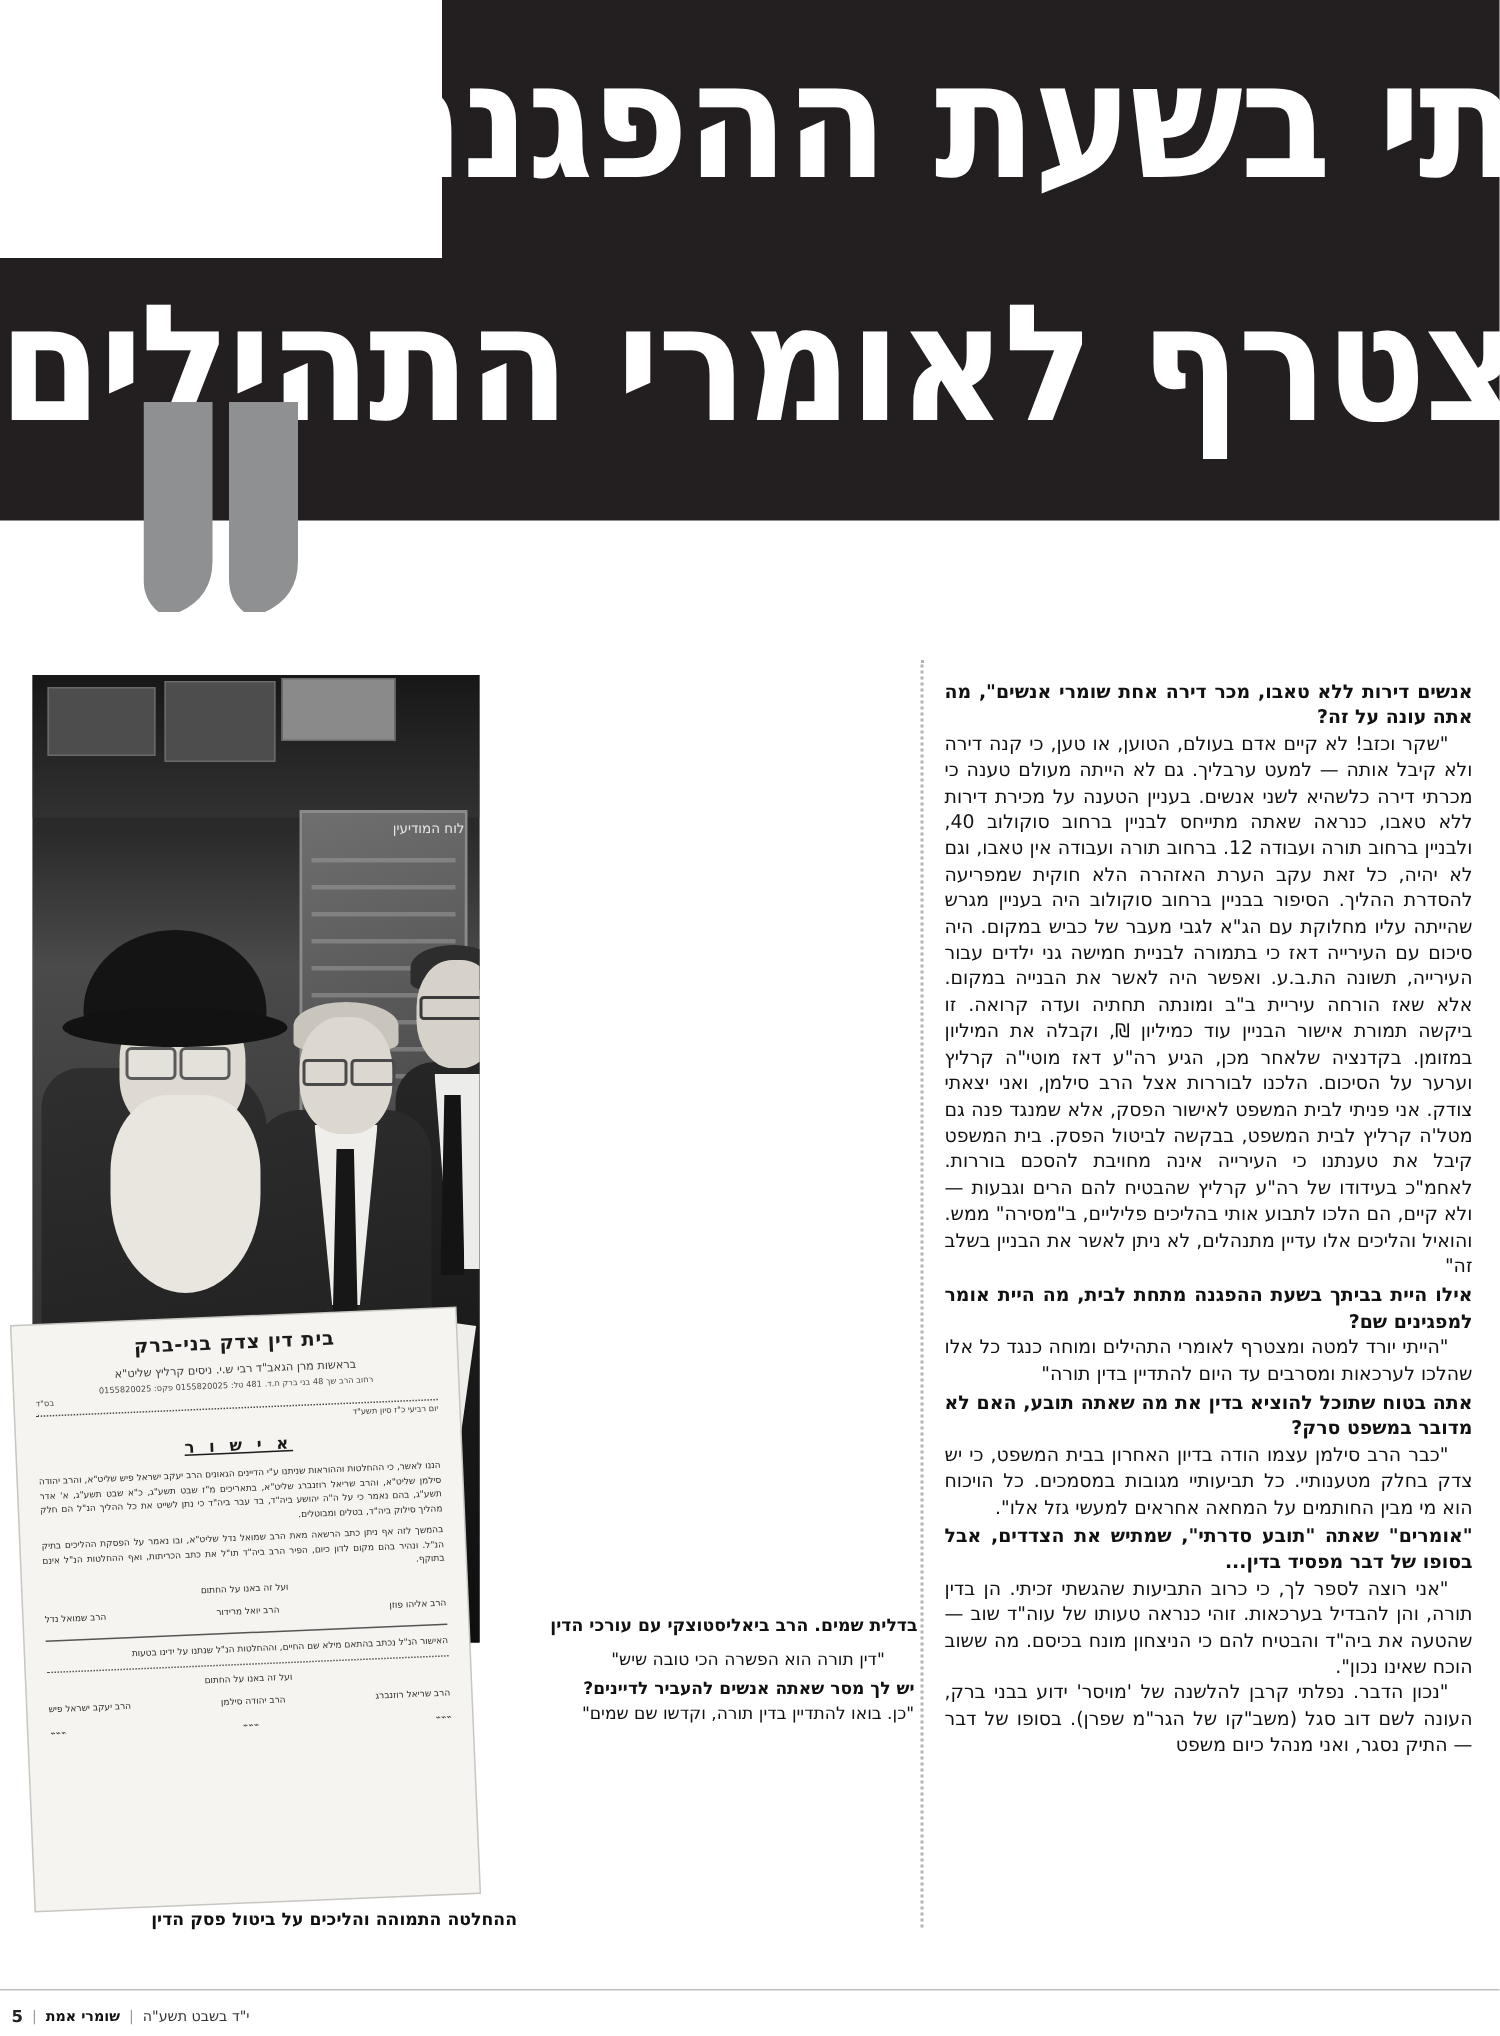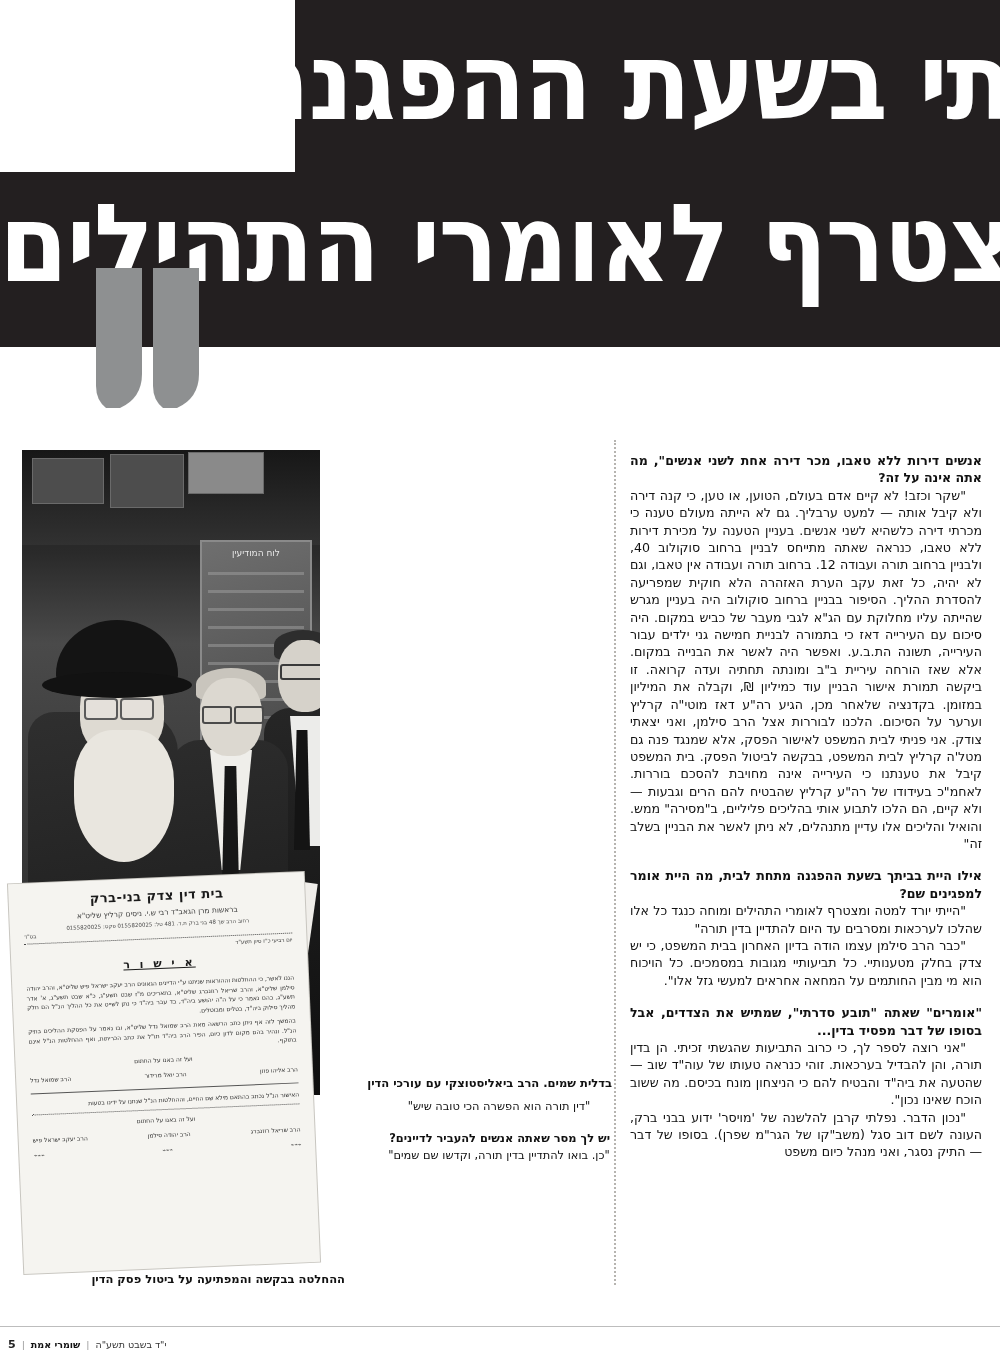--- a/index.html
+++ b/index.html
@@ -49,21 +49,21 @@
     background:
       linear-gradient(180deg,#1b1b1b 0%,#2a2a2a 16%,#4a4a4a 30%,#3b3b3b 55%,#232323 100%);
   }
   .ph-ceiling{position:absolute;left:0;top:0;width:298px;height:95px;
     background:linear-gradient(180deg,#171717,#313131);}
   .ph-ceil-panel{position:absolute;background:#4d4d4d;border:1px solid #6a6a6a;}
   .ph-board{position:absolute;right:8px;top:90px;width:108px;height:200px;
     background:linear-gradient(160deg,#6f6f6f,#4a4a4a);border:2px solid #8a8a8a;}
   .ph-board-line{position:absolute;left:6px;right:6px;height:3px;background:#9a9a9a;opacity:.55;}
   .ph-board-cap{position:absolute;left:0;right:0;top:6px;height:12px;
-    color:#e8e8e8;font-size:9px;text-align:center;direction:rtl;}
+    color:#e8e8e8;font-size:9px;direction:rtl;}
 
   
   .ph-rabbi-coat{position:absolute;left:6px;top:262px;width:150px;height:390px;
     background:linear-gradient(170deg,#2f2f2f,#161616);border-radius:26px 40px 0 0;}
   .ph-rabbi-hat{position:absolute;left:34px;top:170px;width:122px;height:70px;
     background:#141414;border-radius:52% 52% 18% 18%/80% 80% 22% 22%;}
   .ph-rabbi-brim{position:absolute;left:20px;top:222px;width:150px;height:26px;
     background:#121212;border-radius:50%;}
   .ph-rabbi-face{position:absolute;left:58px;top:214px;width:84px;height:92px;
     background:#dedad2;border-radius:46% 46% 40% 40%;}
@@ -153,21 +153,21 @@
   }
   #col-mid{
     right:390px;top:1098px;width:222px;
     font-size:11.4px;line-height:17px;
   }
   #col-divider{
     position:absolute;right:384px;top:440px;width:0;height:845px;
     border-right:2px dotted #b6b4b0;
   }
 
-  .q{font-weight:bold;display:block;margin-top:15px;text-align:justify;}
+  .q{font-weight:bold;display:block;margin-top:2px;text-align:justify;}
   .q:first-child{margin-top:0;}
   .a{display:block;text-align:justify;}
   .a.indent{text-indent:16px;}
   .ans{display:block;text-align:center;}
 
   
   #footer{
     position:absolute;left:0;bottom:0;width:1000px;height:30px;
     border-top:1px solid #bdbdbd;background:#fff;
   }
@@ -277,29 +277,30 @@
       <span>הרב יעקב ישראל פיש</span>
     </div>
     <div class="lt-sigrow">
       <span class="lt-scribble">⌁⌁⌁</span>
       <span class="lt-scribble">⌁⌁⌁</span>
       <span class="lt-scribble">⌁⌁⌁</span>
     </div>
   </div>
 </div>
 
-<div class="caption" id="letter-caption">ההחלטה בבקשה והמפתיעה על ביטול פסק הדין</div>
+<div class="caption" id="letter-caption">ההחלטה התמוהה והליכים על ביטול פסק הדין</div>
 
 <div id="col-divider"></div>
 
 <div class="col" id="col-right">
-    <span class="q">אנשים דירות ללא טאבו, מכר דירה אחת לשני אנשים", מה אתה אינה על זה?</span>
+    <span class="q">אנשים דירות ללא טאבו, מכר דירה אחת שומרי אנשים", מה אתה עונה על זה?</span>
     <span class="a indent">"שקר וכזב! לא קיים אדם בעולם, הטוען, או טען, כי קנה דירה ולא קיבל אותה — למעט ערבליך. גם לא הייתה מעולם טענה כי מכרתי דירה כלשהיא לשני אנשים. בעניין הטענה על מכירת דירות ללא טאבו, כנראה שאתה מתייחס לבניין ברחוב סוקולוב 40, ולבניין ברחוב תורה ועבודה 12. ברחוב תורה ועבודה אין טאבו, וגם לא יהיה, כל זאת עקב הערת האזהרה הלא חוקית שמפריעה להסדרת ההליך. הסיפור בבניין ברחוב סוקולוב היה בעניין מגרש שהייתה עליו מחלוקת עם הג"א לגבי מעבר של כביש במקום. היה סיכום עם העירייה דאז כי בתמורה לבניית חמישה גני ילדים עבור העירייה, תשונה הת.ב.ע. ואפשר היה לאשר את הבנייה במקום. אלא שאז הורחה עיריית ב"ב ומונתה תחתיה ועדה קרואה. זו ביקשה תמורת אישור הבניין עוד כמיליון ₪, וקבלה את המיליון במזומן. בקדנציה שלאחר מכן, הגיע רה"ע דאז מוטי"ה קרליץ וערער על הסיכום. הלכנו לבוררות אצל הרב סילמן, ואני יצאתי צודק. אני פניתי לבית המשפט לאישור הפסק, אלא שמנגד פנה גם מטל'ה קרליץ לבית המשפט, בבקשה לביטול הפסק. בית המשפט קיבל את טענתנו כי העירייה אינה מחויבת להסכם בוררות. לאחמ"כ בעידודו של רה"ע קרליץ שהבטיח להם הרים וגבעות — ולא קיים, הם הלכו לתבוע אותי בהליכים פליליים, ב"מסירה" ממש. והואיל והליכים אלו עדיין מתנהלים, לא ניתן לאשר את הבניין בשלב זה"</span>
     <span class="q">אילו היית בביתך בשעת ההפגנה מתחת לבית, מה היית אומר למפגינים שם?</span>
     <span class="a indent">"הייתי יורד למטה ומצטרף לאומרי התהילים ומוחה כנגד כל אלו שהלכו לערכאות ומסרבים עד היום להתדיין בדין תורה"</span>
+    <span class="q">אתה בטוח שתוכל להוציא בדין את מה שאתה תובע, האם לא מדובר במשפט סרק?</span>
     <span class="a indent">"כבר הרב סילמן עצמו הודה בדיון האחרון בבית המשפט, כי יש צדק בחלק מטענותיי. כל תביעותיי מגובות במסמכים. כל הויכוח הוא מי מבין החותמים על המחאה אחראים למעשי גזל אלו".</span>
     <span class="q">"אומרים" שאתה "תובע סדרתי", שמתיש את הצדדים, אבל בסופו של דבר מפסיד בדין...</span>
     <span class="a indent">"אני רוצה לספר לך, כי כרוב התביעות שהגשתי זכיתי. הן בדין תורה, והן להבדיל בערכאות. זוהי כנראה טעותו של עוה"ד שוב — שהטעה את ביה"ד והבטיח להם כי הניצחון מונח בכיסם. מה ששוב הוכח שאינו נכון".</span>
     <span class="a indent">"נכון הדבר. נפלתי קרבן להלשנה של 'מויסר' ידוע בבני ברק, העונה לשם דוב סגל (משב"קו של הגר"מ שפרן). בסופו של דבר — התיק נסגר, ואני מנהל כיום משפט</span>
   </div>
 <div class="col" id="col-mid">
     <span class="ans">"דין תורה הוא הפשרה הכי טובה שיש"</span>
     <span class="q">יש לך מסר שאתה אנשים להעביר לדיינים?</span>
     <span class="ans">"כן. בואו להתדיין בדין תורה, וקדשו שם שמים"</span>
   </div>

